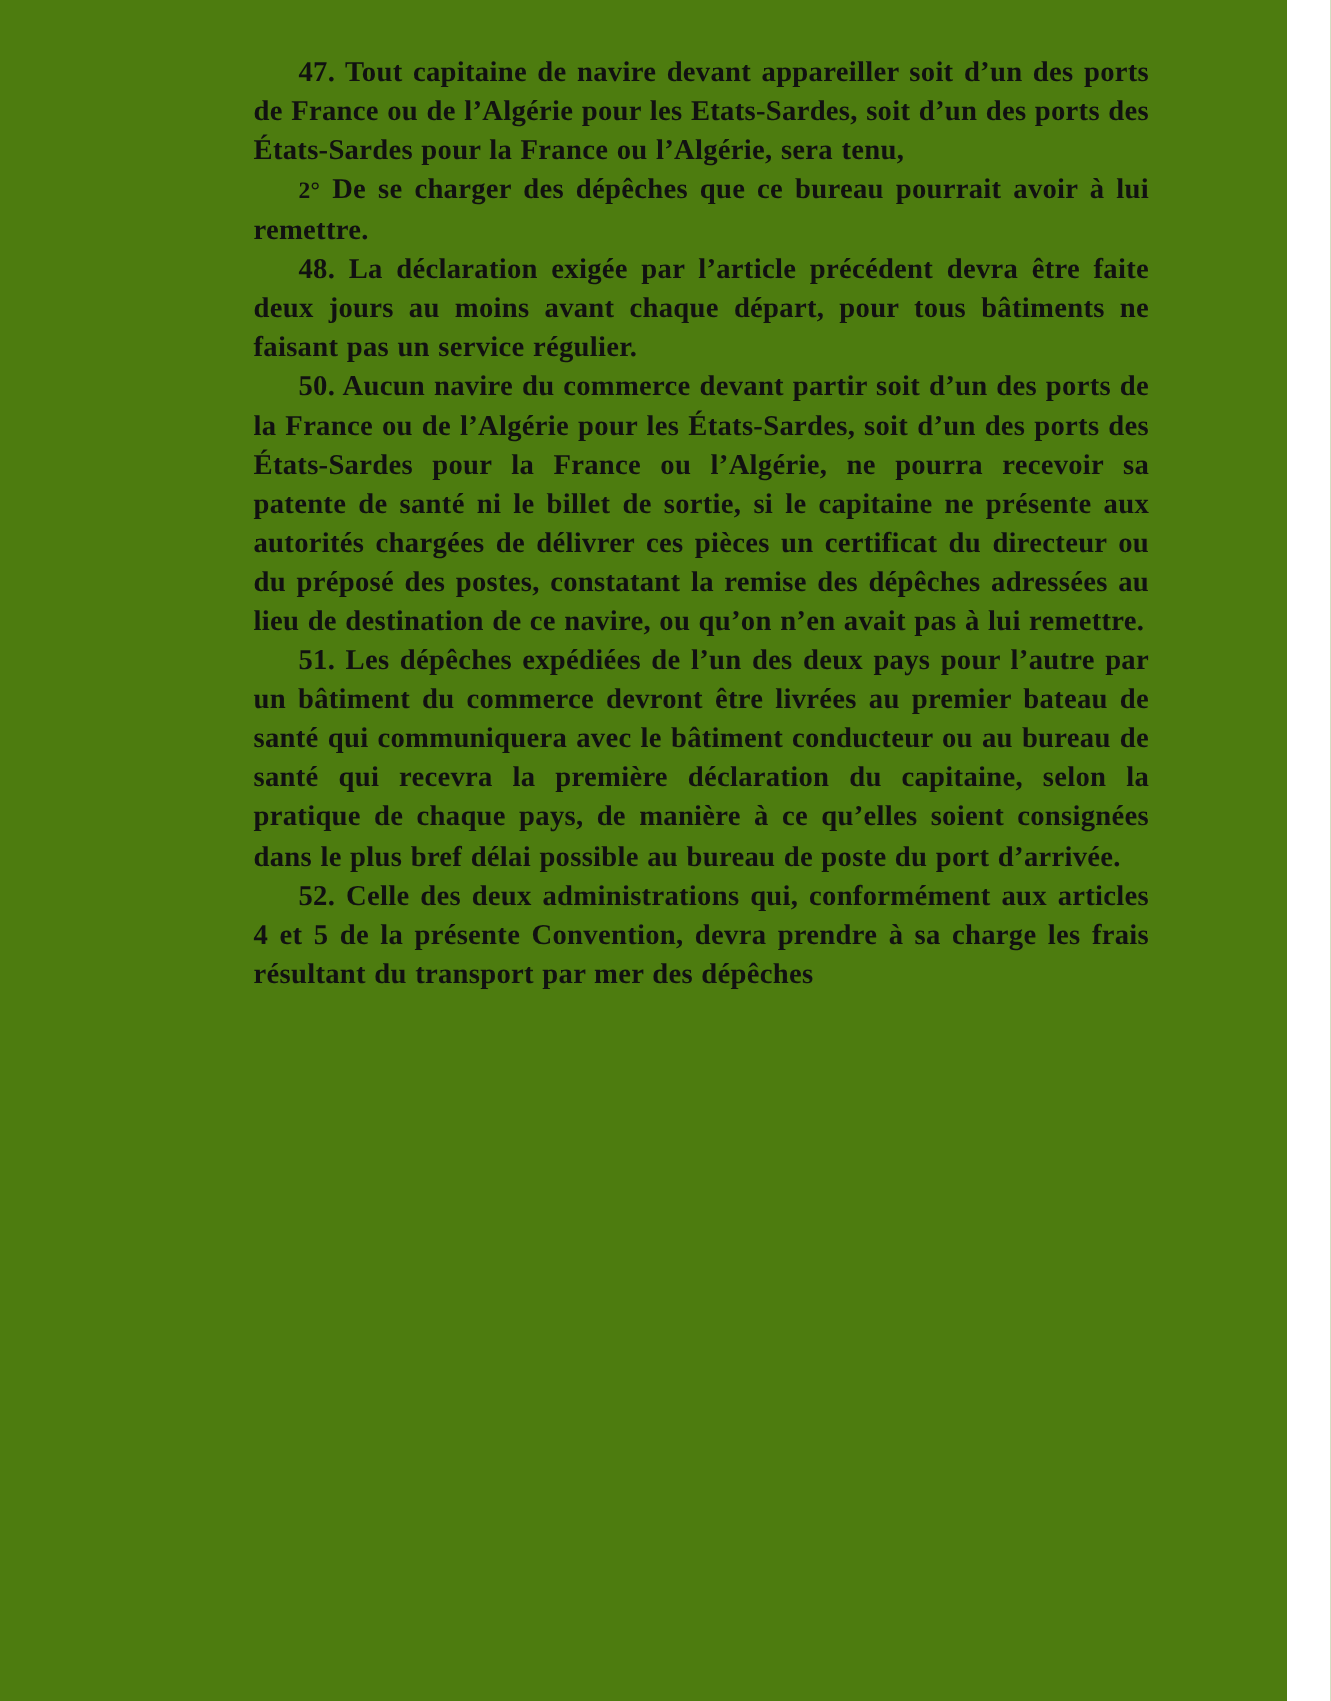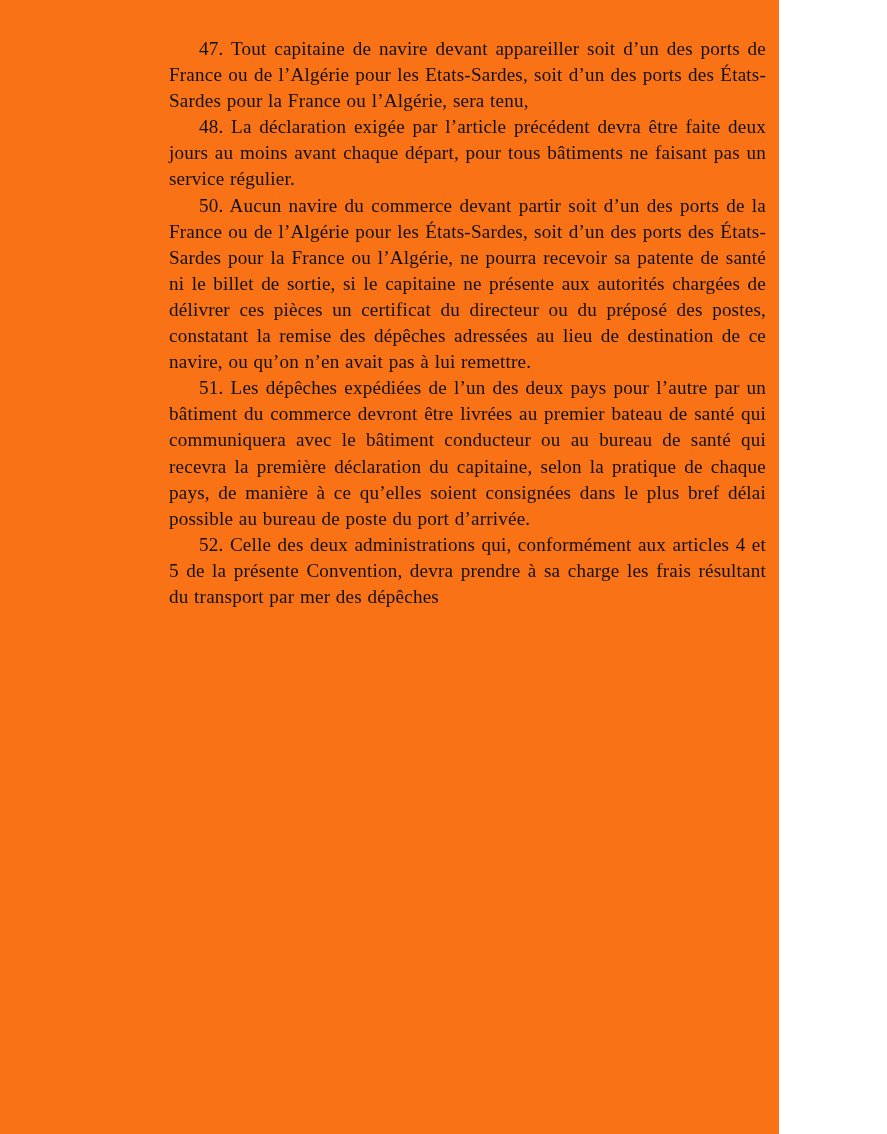--- a/index.html
+++ b/index.html
@@ -10,23 +10,24 @@
   }
   body {
     width: 887px;
     height: 1134px;
     overflow: hidden;
     font-family: "Liberation Serif", "DejaVu Serif", serif;
     color: #111111;
   }
   .page {
     position: relative;
-    width: 779px;
+    width: 858px;
     height: 1134px;
-    background: #f97316;
+    background: #4d7c0f;
+    font-weight: bold;
   }
   .text-column {
     position: absolute;
     left: 169px;
     top: 36px;
     width: 597px;
   }
   .para {
     margin: 0;
     text-align: justify;
@@ -45,20 +46,21 @@
 </style>
 </head>
 <body>
 
 <div class="page">
   <div class="text-column">
 
     <p class="para">47. Tout capitaine de navire devant appareiller soit d’un des ports de France ou de l’Algérie pour les Etats-Sardes, soit d’un des ports des États-Sardes pour la France ou l’Algérie, sera tenu,</p>
 
 
+    <p class="para"><span class="ord">2°</span> De se charger des dépêches que ce bureau pourrait avoir à lui remettre.</p>
 
     <p class="para">48. La déclaration exigée par l’article précédent devra être faite deux jours au moins avant chaque départ, pour tous bâtiments ne faisant pas un service régulier.</p>
 
 
 
 
     <p class="para">50. Aucun navire du commerce devant partir soit d’un des ports de la France ou de l’Algérie pour les États-Sardes, soit d’un des ports des États-Sardes pour la France ou l’Algérie, ne pourra recevoir sa patente de santé ni le billet de sortie, si le capitaine ne présente aux autorités chargées de délivrer ces pièces un certificat du directeur ou du préposé des postes, constatant la remise des dépêches adressées au lieu de destination de ce navire, ou qu’on n’en avait pas à lui remettre.</p>
 
     <p class="para">51. Les dépêches expédiées de l’un des deux pays pour l’autre par un bâtiment du commerce devront être livrées au premier bateau de santé qui communiquera avec le bâtiment conducteur ou au bureau de santé qui recevra la première déclaration du capitaine, selon la pratique de chaque pays, de manière à ce qu’elles soient consignées dans le plus bref délai possible au bureau de poste du port d’arrivée.</p>
 

